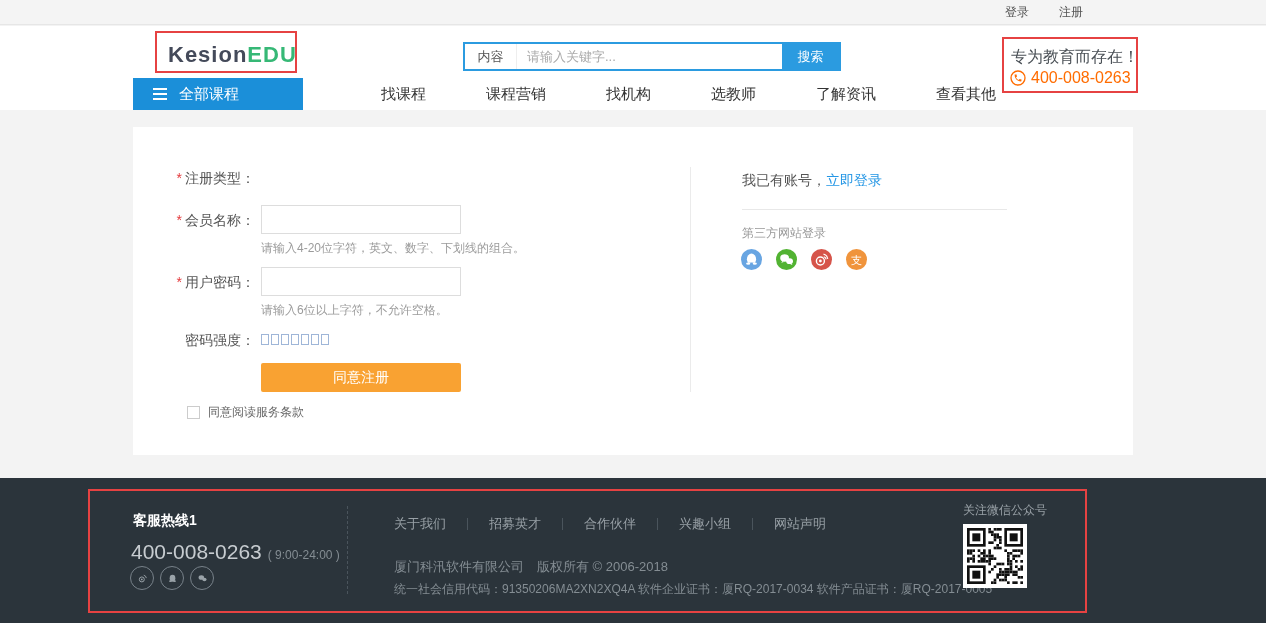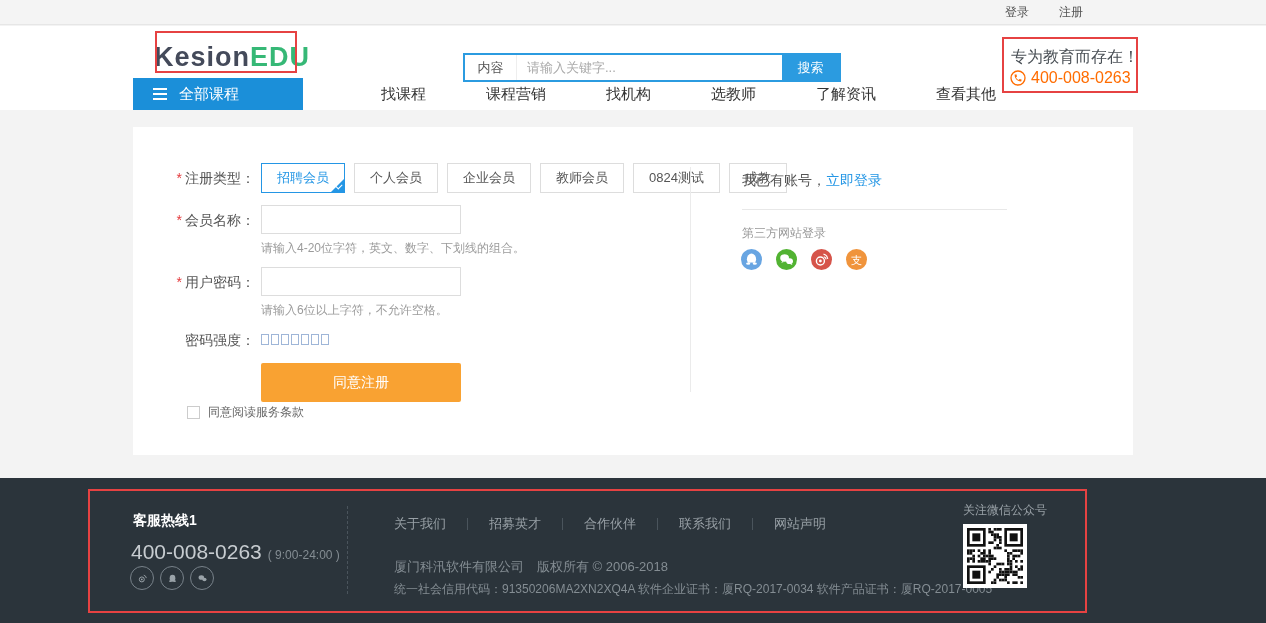--- a/index.html
+++ b/index.html
@@ -14,26 +14,26 @@
   
   .topbar { position:absolute; top:0; left:0; width:1266px; height:25px;
             background:#f4f4f4; border-bottom:1px solid #e6e6e6; }
   .topbar-links { position:absolute; left:111px; top:0; display:flex; gap:14px;
                   line-height:25px; font-size:12px; color:#555; }
   .topbar-links span { cursor:pointer; }
   .topbar-right { position:absolute; left:1005px; top:0; display:flex; gap:30px;
                   line-height:25px; font-size:12px; color:#555; }
   
   .header { position:absolute; top:26px; left:0; width:1266px; height:84px; background:#fff; }
-  .logo { position:absolute; left:154px; top:16px; font-size:27px; font-weight:bold;
+  .logo { position:absolute; left:168px; top:16px; font-size:22px; font-weight:bold;
           letter-spacing:1px; cursor:pointer; }
   .logo .k { color:#444a5a; }
   .logo .e { color:#36b876; }
   .searchbar { position:absolute; left:463px; top:16px; width:378px; height:29px;
-               border:2px solid #2b9be0; background:#fff; display:flex; align-items:stretch;margin-top:11px; }
+               border:2px solid #2b9be0; background:#fff; display:flex; align-items:stretch; }
   .search-cat { width:52px; display:flex; align-items:center; justify-content:center;
                 font-size:13px; color:#555; border-right:1px solid #eee; cursor:pointer; }
   .searchbar input { flex:1; border:none; outline:none; padding:0 10px; font-size:13px;
                      font-family:inherit; color:#333; }
   .searchbar input::placeholder { color:#aaa; }
   .search-btn { width:57px; background:#2b9be0; color:#fff; border:none; font-size:13px;
                 font-family:inherit; cursor:pointer; }
   .slogan { position:absolute; left:1011px; top:21px; font-size:16px; color:#4a5056; }
   .phone-line { position:absolute; left:1010px; top:43px; display:flex; align-items:center;
                 gap:5px; font-size:16px; color:#ff6c00; }
@@ -60,21 +60,21 @@
   .type-btn.active::after { content:""; position:absolute; right:0; bottom:0; width:0; height:0;
               border-left:13px solid transparent; border-bottom:13px solid #2496e5; }
   .type-btn.active::before { content:""; position:absolute; right:2px; bottom:4px; width:5px;
               height:3px; border-left:1.5px solid #fff; border-bottom:1.5px solid #fff;
               transform:rotate(-45deg); z-index:2; }
   .txt-input { position:absolute; left:128px; width:200px; height:29px; border:1px solid #ddd;
                padding:0 8px; font-size:13px; font-family:inherit; outline:none; }
   .hint { position:absolute; left:128px; font-size:12px; color:#9b9b9b; }
   .strength-boxes { position:absolute; left:128px; top:207px; display:flex; gap:2px; }
   .strength-boxes i { display:block; width:8px; height:11px; border:1px solid #9fb6d8; }
-  .submit-btn { position:absolute; left:128px; top:236px; width:200px; height:39px;
+  .submit-btn { position:absolute; left:128px; top:236px; width:200px; height:29px;
                 background:#f9a232; border:none; border-radius:2px; color:#fff;
                 font-size:14px; font-family:inherit; cursor:pointer; }
   .terms { position:absolute; left:54px; top:277px; display:flex; align-items:center; gap:8px;
            font-size:12px; color:#666; }
   .checkbox { display:inline-block; width:13px; height:13px; border:1px solid #ccc;
               background:#fff; cursor:pointer; }
   .divider-v { position:absolute; left:557px; top:40px; width:1px; height:225px; background:#ebebeb; }
   .have-account { position:absolute; left:609px; top:45px; font-size:14px; color:#555; }
   .have-account a { color:#2496e5; text-decoration:none; cursor:pointer; }
   .divider-h { position:absolute; left:609px; top:82px; width:265px; height:1px; background:#e8e8e8; }
@@ -158,28 +158,20 @@
       <span>查看其他</span>
     </div>
   </div>
 </div>
 
 <div class="card">
 
   <div class="f-label" style="top:36px;">
     <span class="req">*</span><span>注册类型：</span>
   </div>
-  <div class="type-row">
-    <button class="type-btn active">招聘会员</button>
-    <button class="type-btn">个人会员</button>
-    <button class="type-btn">企业会员</button>
-    <button class="type-btn">教师会员</button>
-    <button class="type-btn">0824测试</button>
-    <button class="type-btn">成教</button>
-  </div>
 
   <div class="f-label" style="top:78px;">
     <span class="req">*</span><span>会员名称：</span>
   </div>
   <input class="txt-input" style="top: 78px;" type="text" value="">
   <div class="hint" style="top:113px;">请输入4-20位字符，英文、数字、下划线的组合。</div>
 
   <div class="f-label" style="top:140px;">
     <span class="req">*</span><span>用户密码：</span>
   </div>
@@ -278,21 +270,21 @@
 
   <div class="f-divider"></div>
 
   <div class="f-links">
     <span>关于我们</span>
     <span class="sep"></span>
     <span>招募英才</span>
     <span class="sep"></span>
     <span>合作伙伴</span>
     <span class="sep"></span>
-    <span>联系我们</span>
+    <span>兴趣小组</span>
     <span class="sep"></span>
     <span>网站声明</span>
   </div>
 
   <div class="f-copy">厦门科汛软件有限公司　版权所有 © 2006-2018</div>
   <div class="f-credit">统一社会信用代码：91350206MA2XN2XQ4A 软件企业证书：厦RQ-2017-0034 软件产品证书：厦RQ-2017-0005</div>
 
   <div class="f-wechat-label">关注微信公众号</div>
   <div class="f-qr">
     <svg width="56" height="56" viewBox="0 0 63 63">

